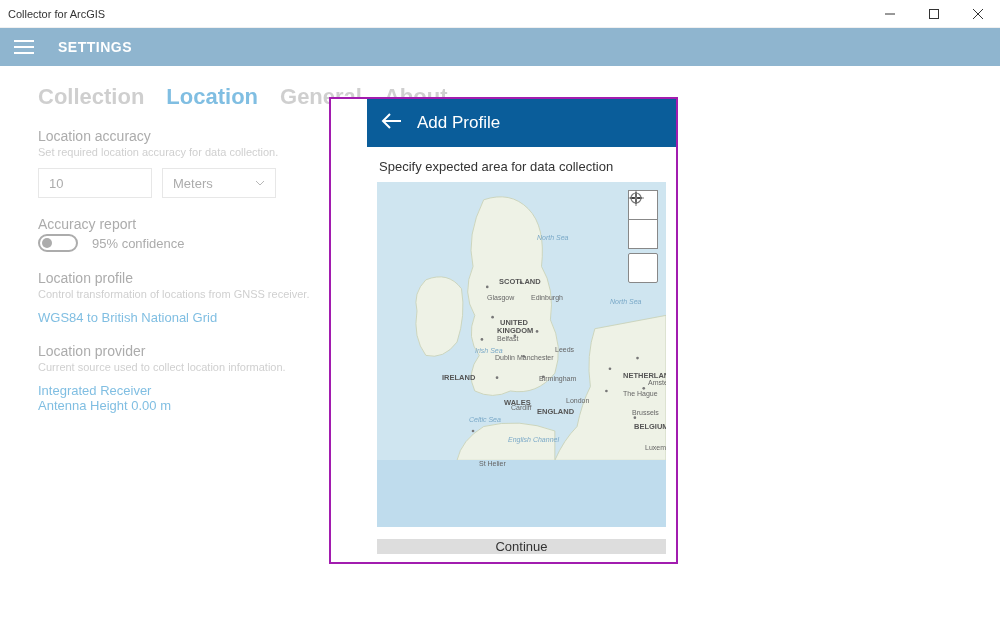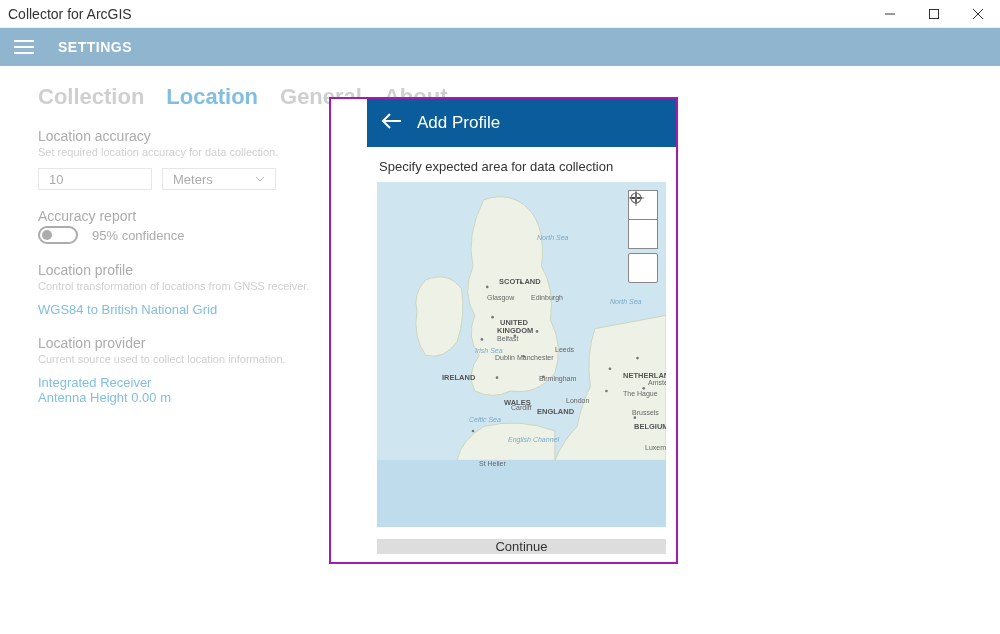--- a/index.html
+++ b/index.html
@@ -1,39 +1,39 @@
 <!DOCTYPE html>
 <html><head>
 <meta charset="utf-8">
 <style>
 * { margin: 0; padding: 0; box-sizing: border-box; font-family: "Segoe UI", Arial, sans-serif; }
 body { width: 1000px; height: 634px; background: #fff; overflow: hidden; position: relative; }
 
 .titlebar { height: 28px; display: flex; align-items: center; justify-content: space-between; padding: 0 0 0 8px; border-bottom: 1px solid #f0f0f0; }
-.titlebar-title { font-size: 14px; color: #333; }
+.titlebar-title { font-size: 11px; color: #333; }
 .titlebar-controls { display: flex; }
 .titlebar-btn { width: 44px; height: 28px; display: flex; align-items: center; justify-content: center; font-size: 12px; color: #333; }
 .titlebar-btn svg { width: 10px; height: 10px; }
 
 .app-header { height: 38px; background: #8fb5cf; display: flex; align-items: center; padding: 0 14px; color: #fff; }
 .hamburger { width: 28px; height: 28px; display: flex; flex-direction: column; justify-content: center; gap: 4px; margin-right: 16px; }
 .hamburger span { display: block; height: 2px; background: #fff; width: 20px; }
 .app-header-title { font-size: 14px; font-weight: 600; letter-spacing: 0.5px; }
 
 .content { padding: 18px 38px; color: #999; }
 .tabs { display: flex; gap: 22px; font-size: 22px; color: #bbb; font-weight: 700; margin-bottom: 18px; }
 .tab-active { color: #4aa3d6; }
 
 .section { margin-bottom: 18px; }
 .section-title { font-size: 14px; color: #888; margin-bottom: 2px; }
 .section-desc { font-size: 11px; color: #bbb; margin-bottom: 10px; }
 .link { color: #4aa3d6; font-size: 13px; }
 
 .input-row { display: flex; gap: 10px; }
-.input-box { border: 1px solid #ddd; height: 22px; padding: 0 10px; font-size: 13px; color: #888; display: flex; align-items: center; background: #fff; }
+.input-box { border: 1px solid #ddd; height: 30px; padding: 0 10px; font-size: 13px; color: #888; display: flex; align-items: center; background: #fff; }
 .input-num { width: 114px; }
 .input-select { width: 114px; justify-content: space-between; }
 .chevron { width: 10px; height: 10px; }
 
 .toggle-row { display: flex; align-items: center; gap: 14px; }
 .toggle { width: 40px; height: 18px; border: 2px solid #888; border-radius: 10px; position: relative; }
 .toggle::after { content: ""; position: absolute; left: 2px; top: 2px; width: 10px; height: 10px; border-radius: 50%; background: #888; }
 .toggle-label { font-size: 13px; color: #888; }
 
 

